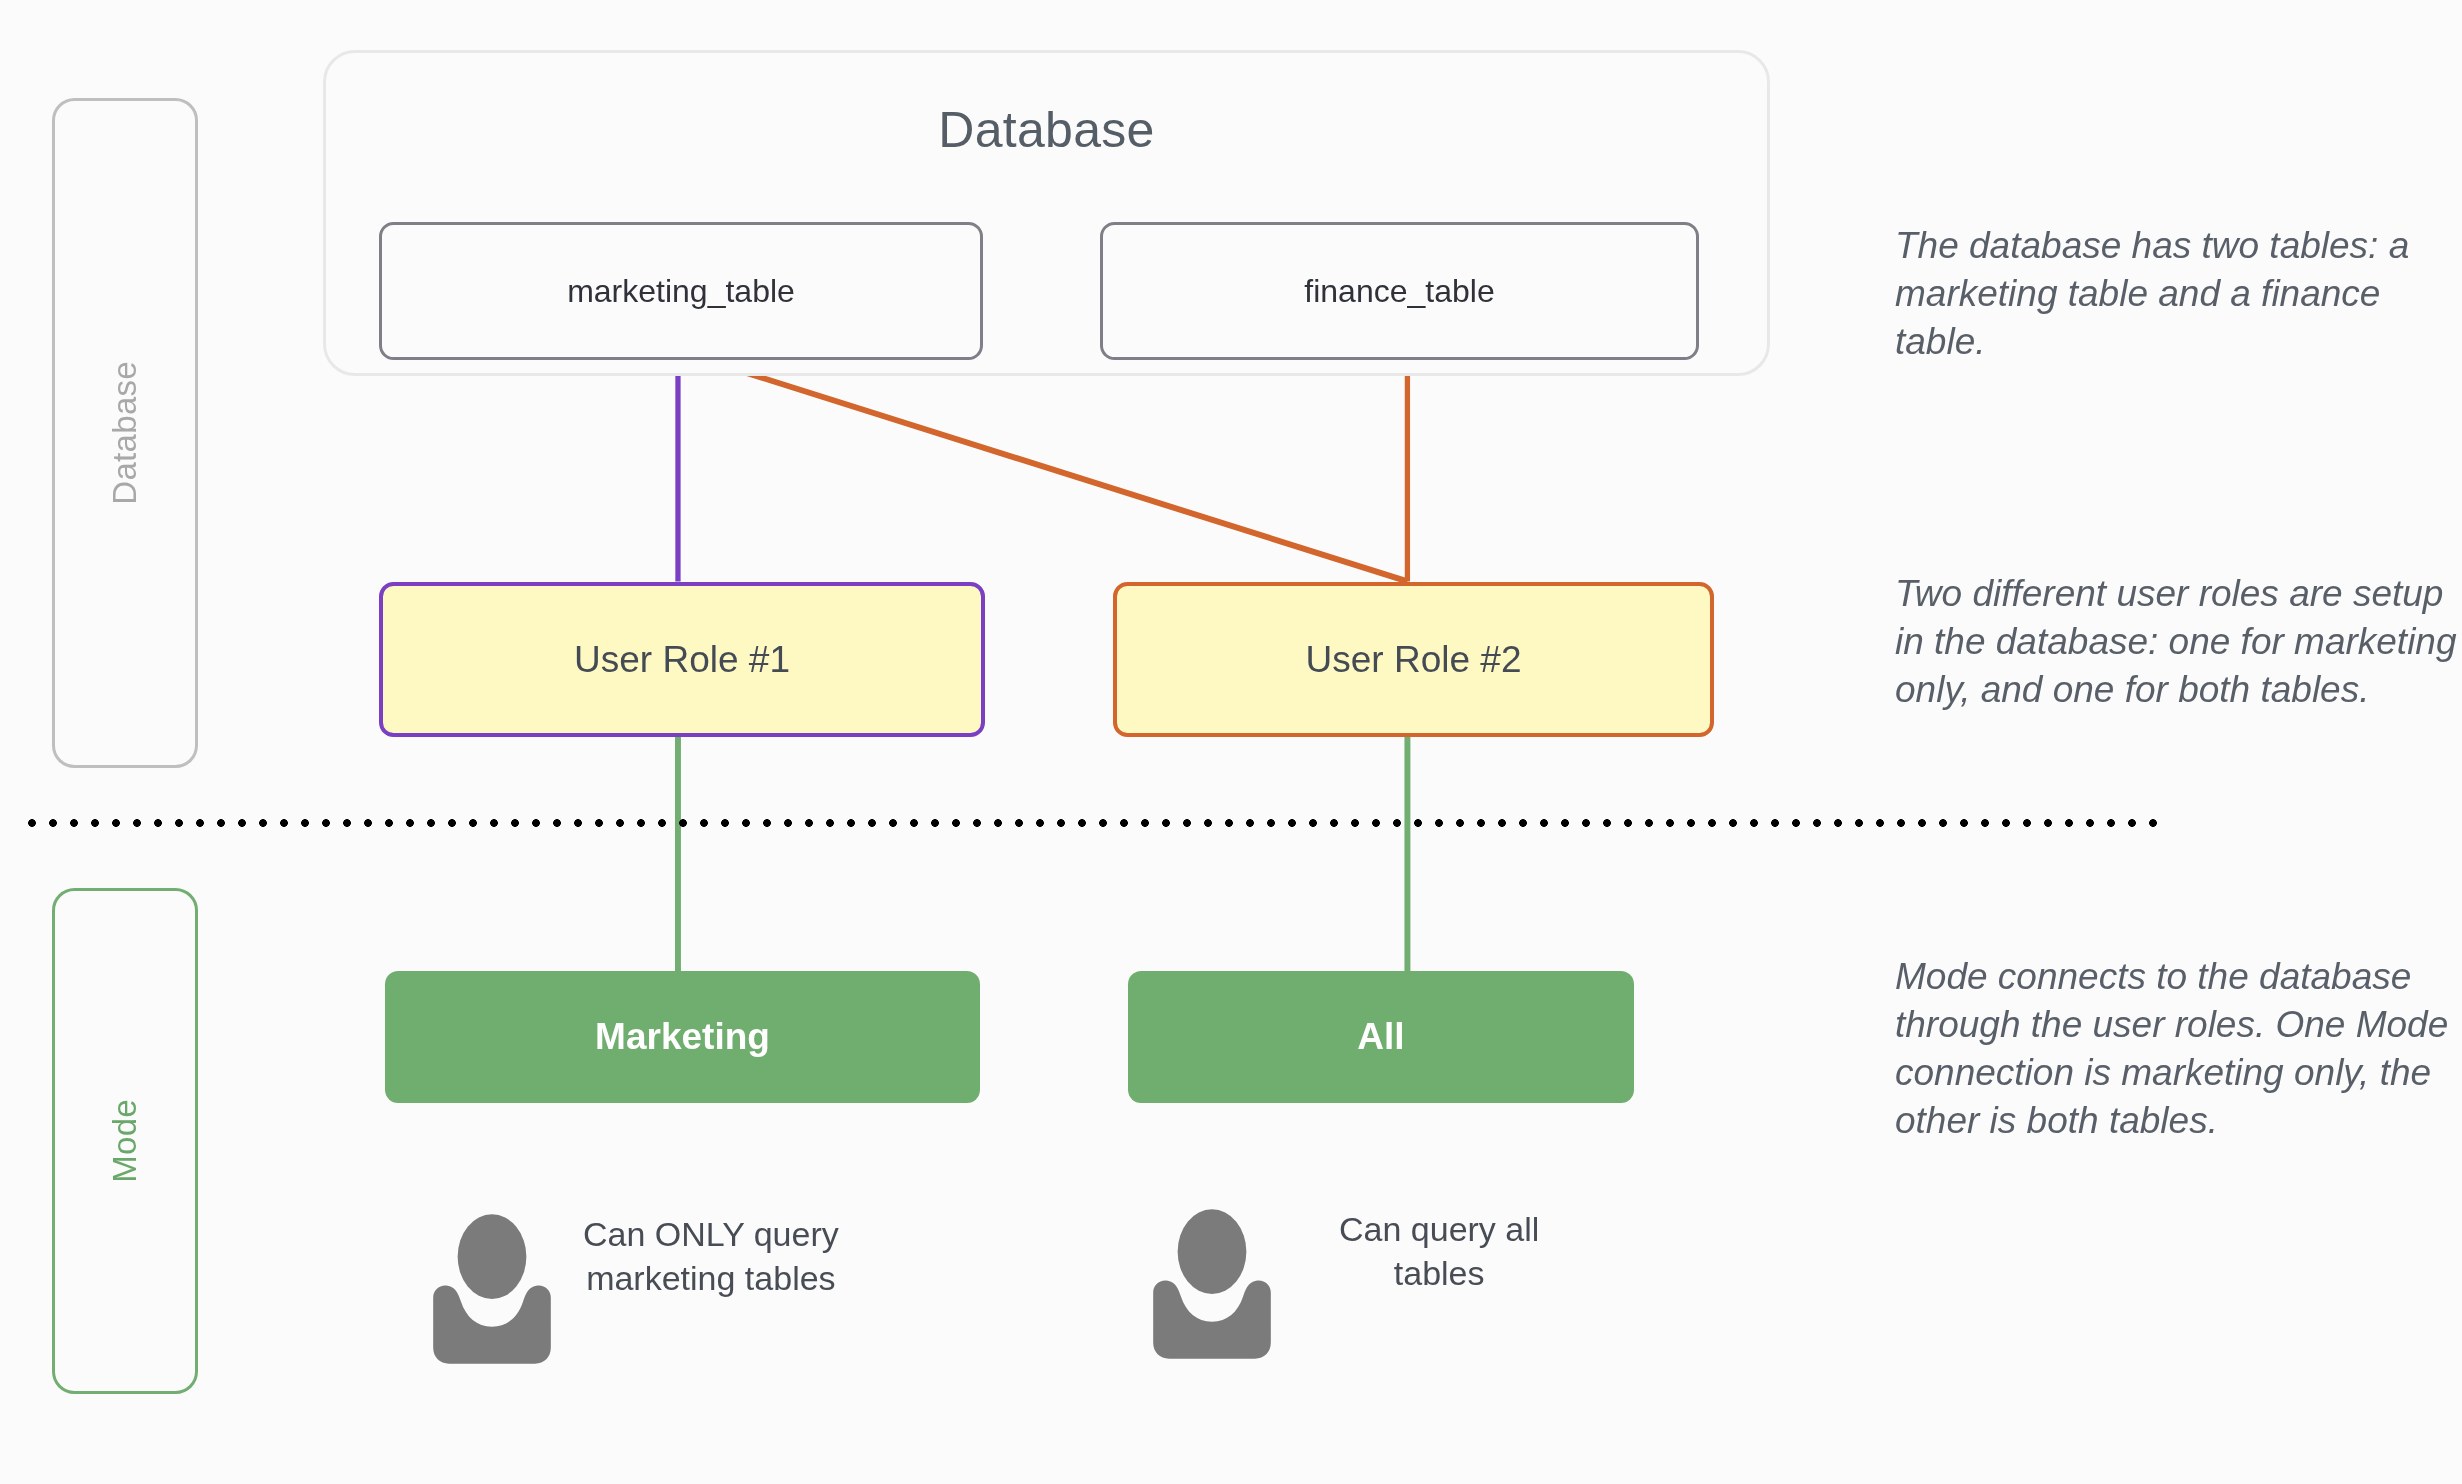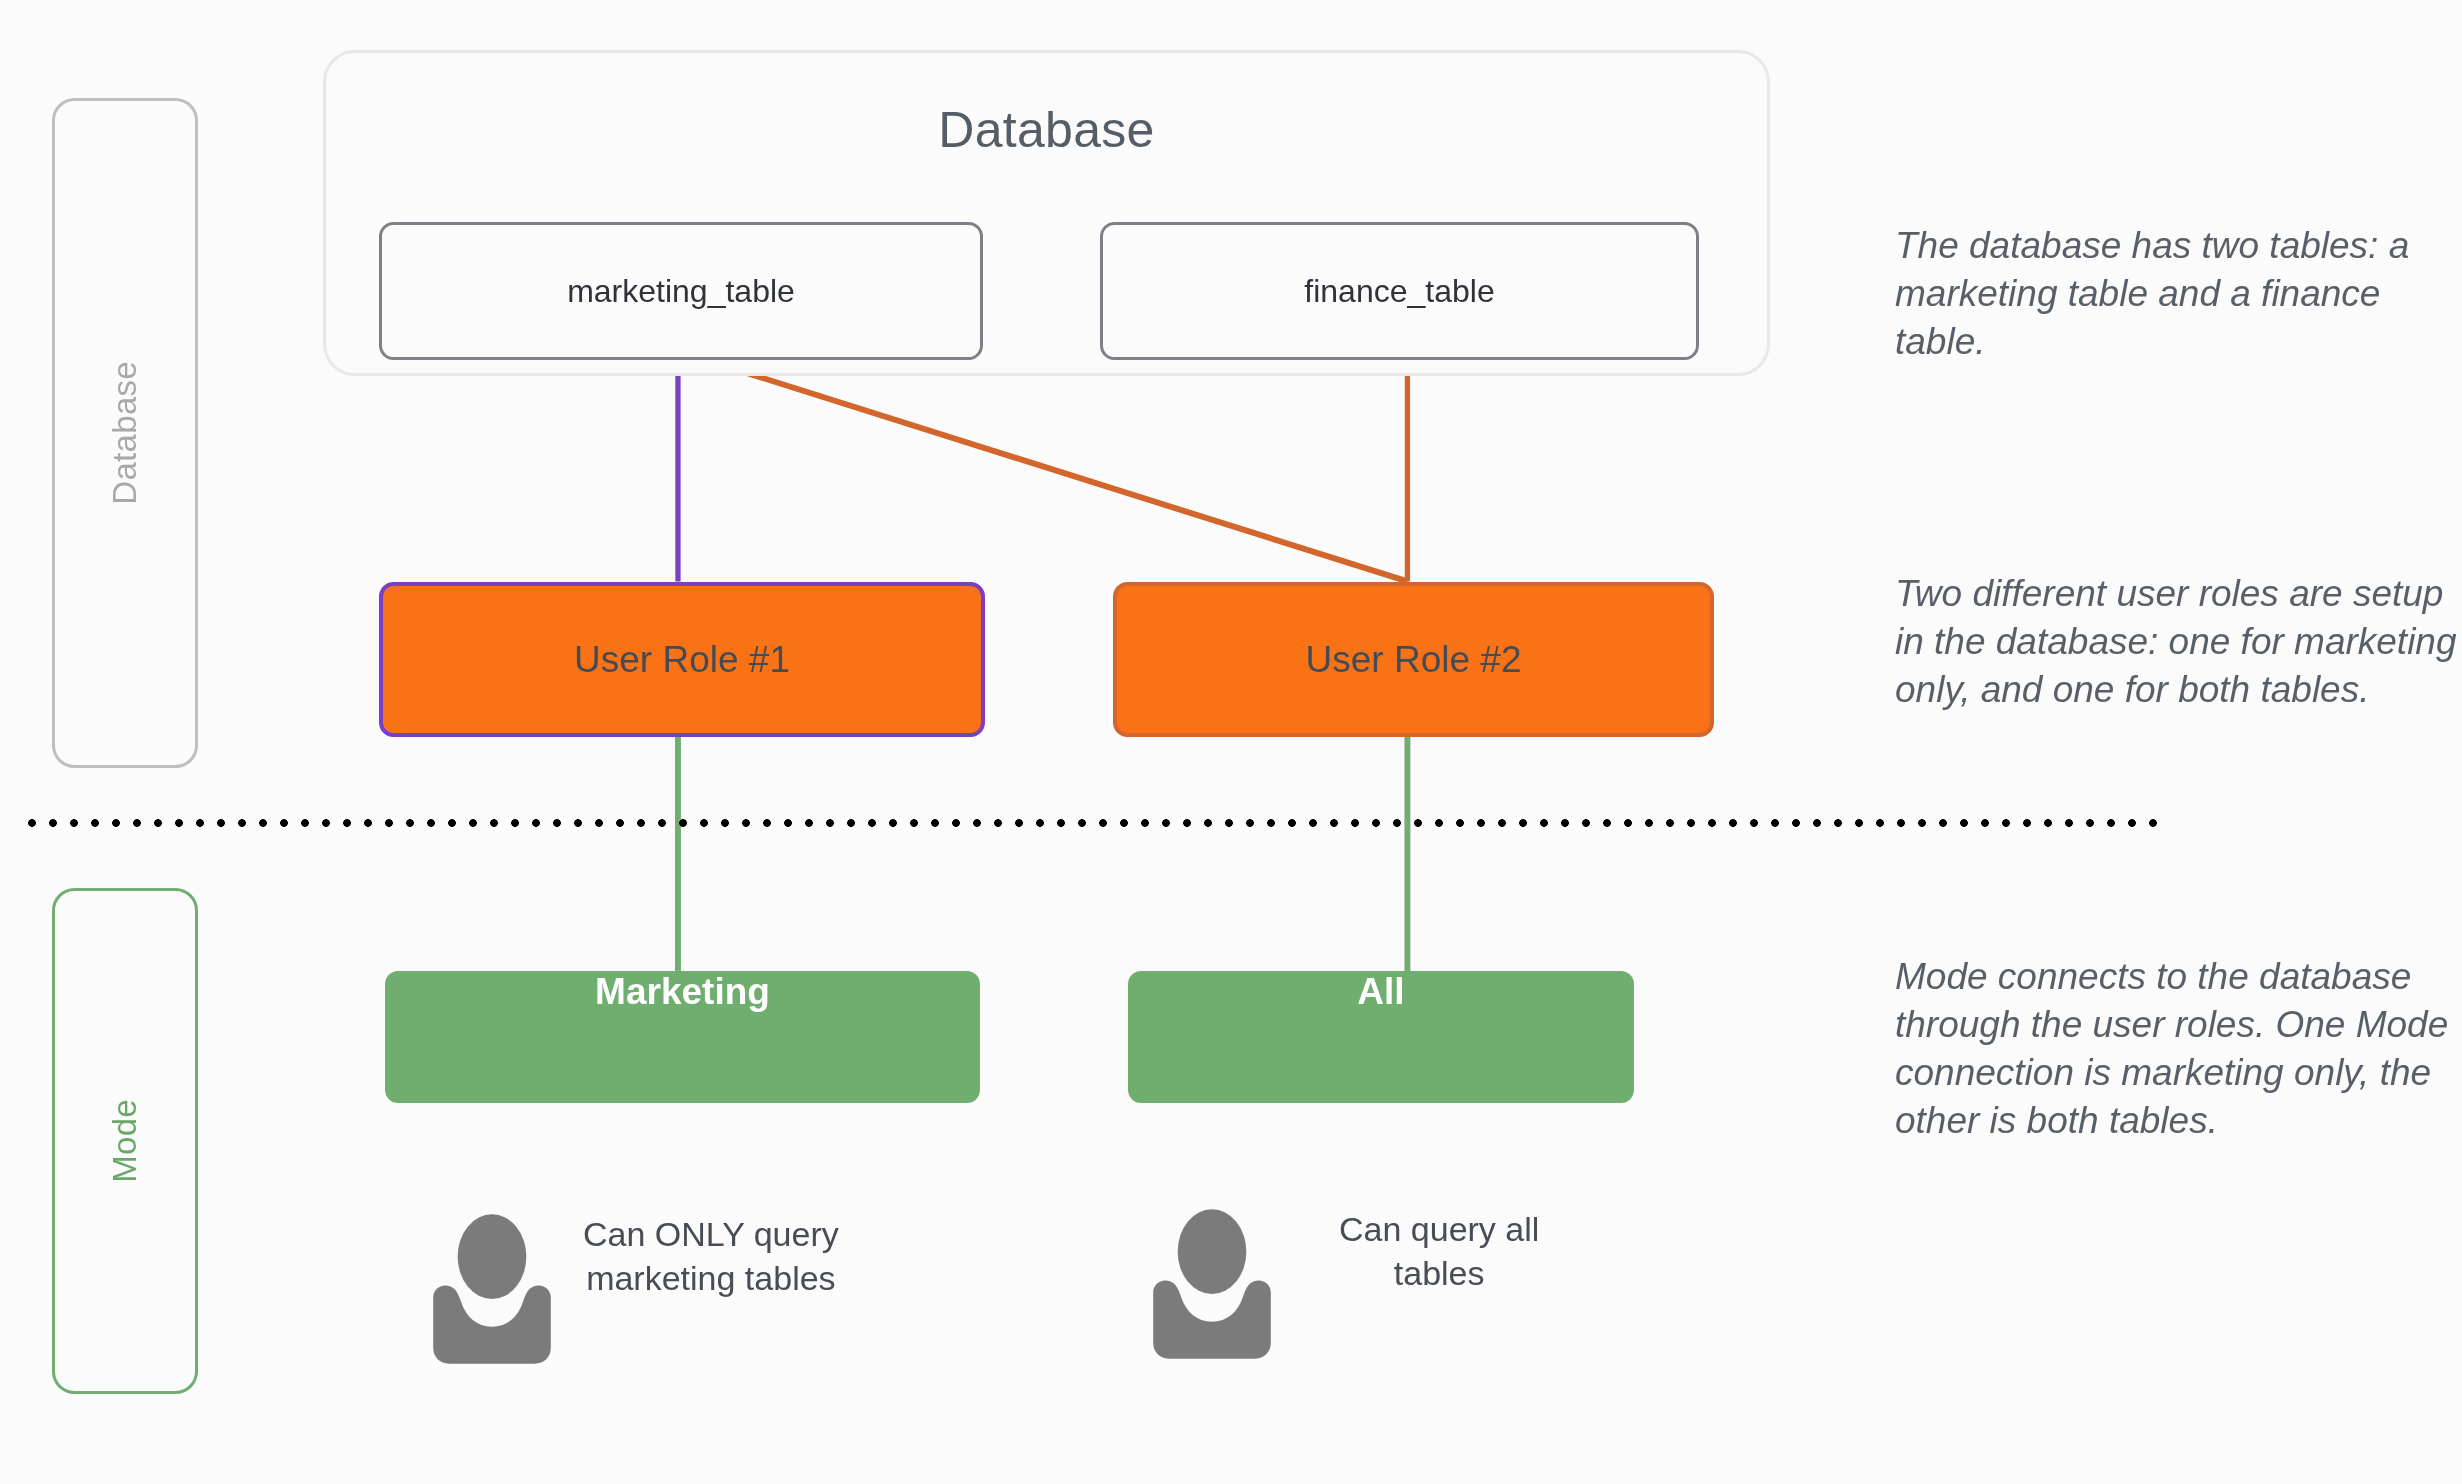--- a/index.html
+++ b/index.html
@@ -102,21 +102,21 @@
     z-index: 4;
   }
   #table-marketing { left: 379px;  top: 222px; width: 598px; }
   #table-finance   { left: 1100px; top: 222px; width: 593px; }
 
   
   .role-box {
     position: absolute;
     height: 147px;
     border-radius: 14.5px;
-    background: #f97316;
+    background: #fef9c3;
     display: flex;
     align-items: center;
     justify-content: center;
     font-size: 37px;
     color: #454b54;
     z-index: 4;
   }
   #role-1 {
     left: 379px;  top: 582px; width: 598px;
     border: 4.6px solid #7b3fc4;
@@ -139,20 +139,21 @@
     background-repeat: repeat-x;
   }
 
   
   .mode-box {
     position: absolute;
     height: 132px;
     border-radius: 13.2px;
     background: #6fae6e;
     display: flex;
+    align-items: center;
     justify-content: center;
     font-size: 37px;
     font-weight: bold;
     color: #ffffff;
     z-index: 4;
   }
   #mode-marketing { left: 385px;  top: 971px; width: 595px; }
   #mode-all       { left: 1117px; top: 971px; width: 506px; margin-left: 11px; }
 
   

